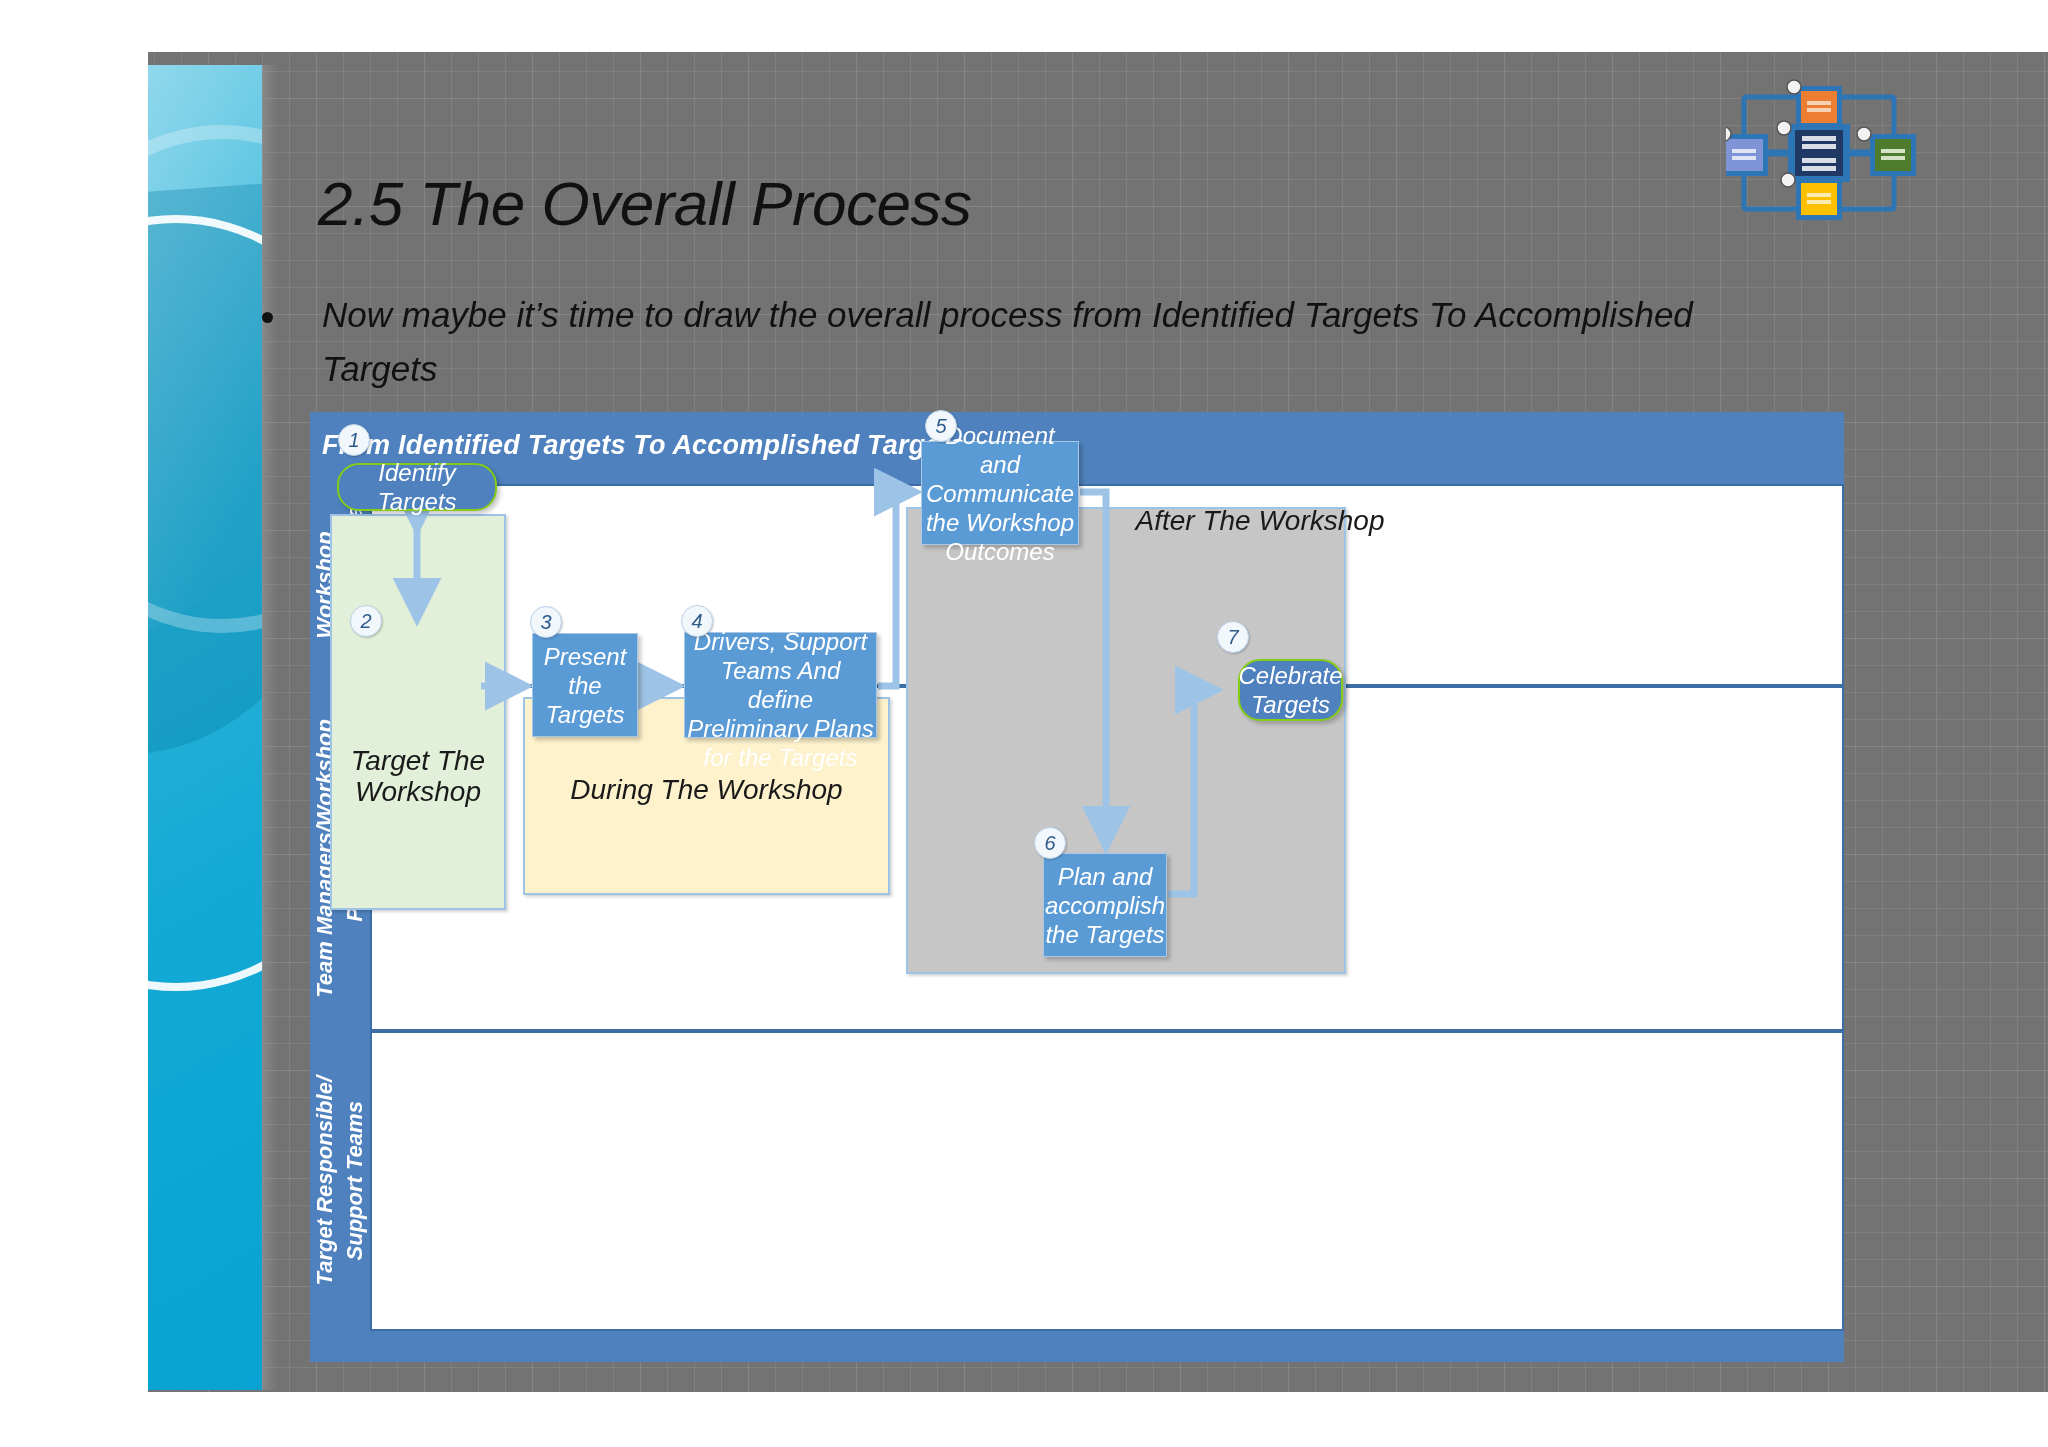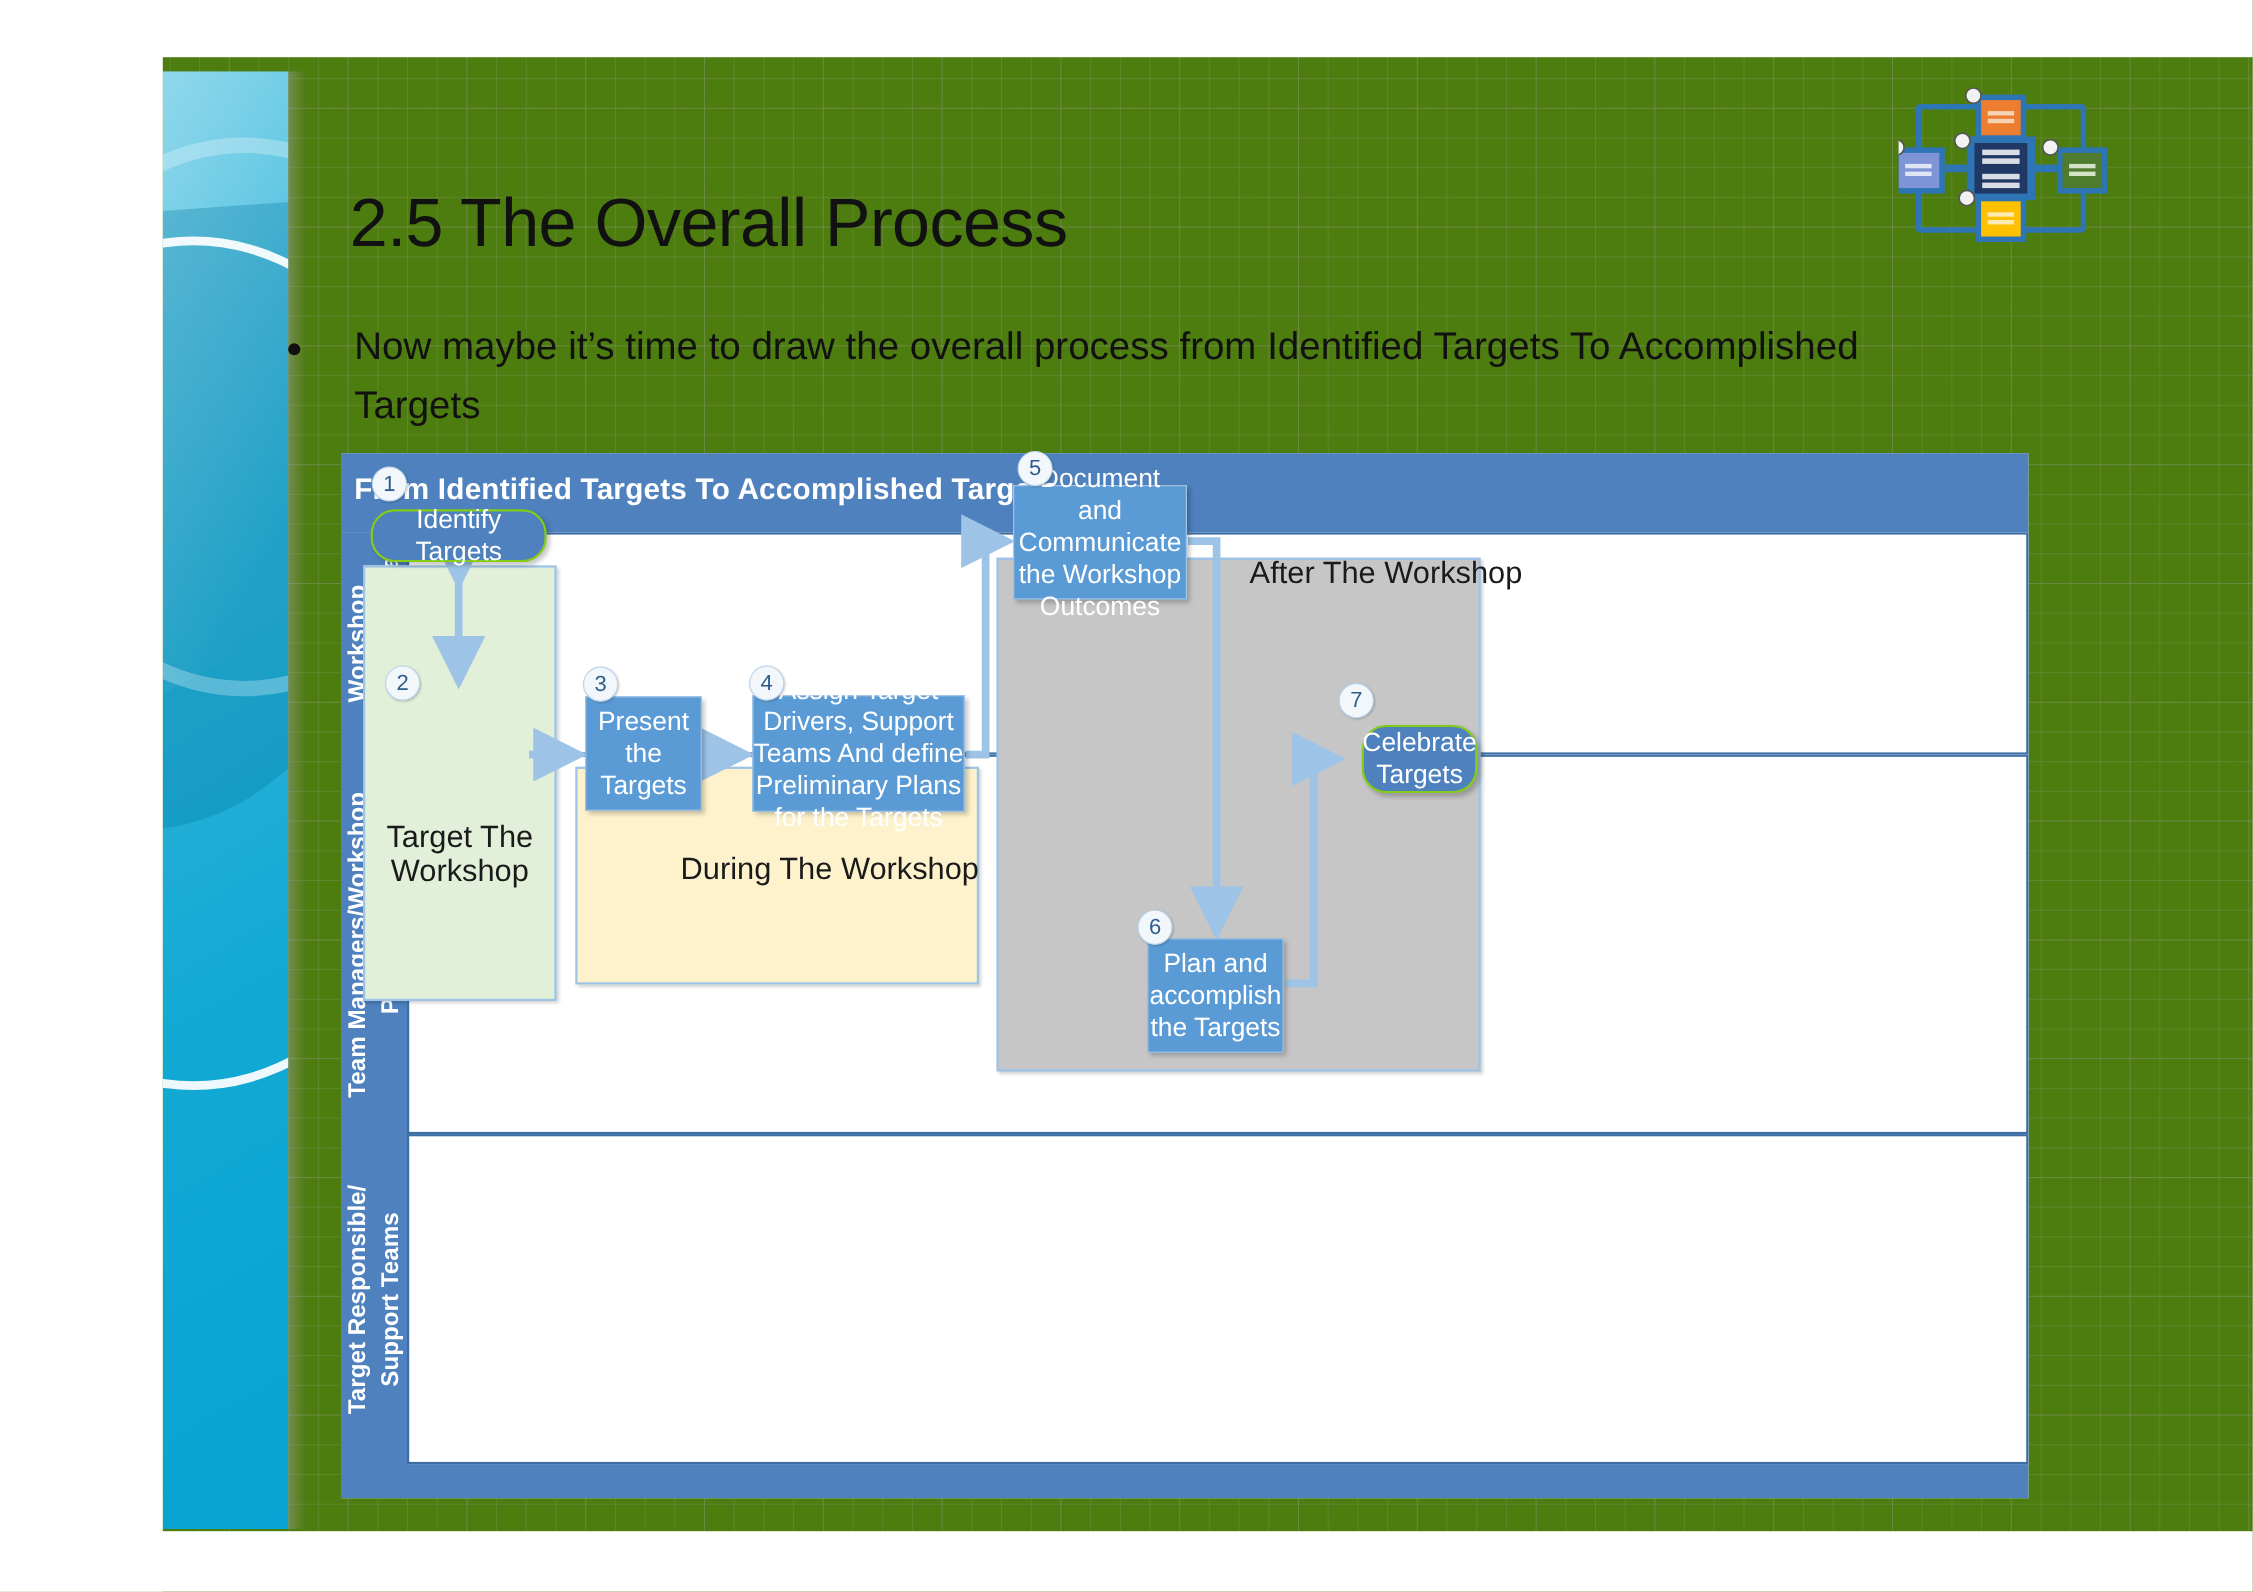--- a/index.html
+++ b/index.html
@@ -2,21 +2,21 @@
 <html><head>
 <meta charset="utf-8">
 <style>
   html,body{margin:0;padding:0;}
   body{
     width:2048px;height:1447px;overflow:hidden;
     background:#ffffff;
     font-family:"Liberation Sans", sans-serif;
   }
   
-  #slide{position:relative;width:2048px;height:1447px;background:#4d7c0f;}
+  #slide{position:relative;width:2048px;height:1447px;background:#737373;font-style:italic;}
 
   
   #grid{
     position:absolute;left:0;top:0;width:2048px;height:1447px;
     background-image:
       linear-gradient(to right, rgba(150,150,150,.22) 1px, transparent 1px),
       linear-gradient(to bottom, rgba(150,150,150,.22) 1px, transparent 1px),
       linear-gradient(to right, rgba(190,190,190,.16) 1px, transparent 1px),
       linear-gradient(to bottom, rgba(190,190,190,.16) 1px, transparent 1px);
     background-size:108px 108px,108px 108px,27px 27px,27px 27px;
@@ -111,21 +111,21 @@
 
   
   .group{position:absolute;box-sizing:border-box;border:2px solid #9DC3E6;
          box-shadow:2px 2px 3px rgba(0,0,0,.18);}
   #grp-before{left:330px;top:514px;width:176px;height:396px;background:#E2EFD9;}
   #grp-during{left:523px;top:697px;width:367px;height:198px;background:#FDF2CC;}
   #grp-after{left:906px;top:507px;width:440px;height:467px;background:#C6C6C6;}
 
   .group-caption{position:absolute;color:#1a1a1a;font-size:28px;line-height:31px;text-align:center;}
   #cap-before{left:330px;top:745px;width:176px;}
-  #cap-during{left:523px;top:774px;width:367px;text-align:right;}
+  #cap-during{left:523px;top:774px;width:367px;}
   #cap-after{left:1110px;top:505px;width:300px;text-align:center;}
 
   
   .node{position:absolute;box-sizing:border-box;color:#ffffff;
         display:flex;align-items:center;justify-content:center;text-align:center;
         box-shadow:3px 3px 4px rgba(0,0,0,.22);}
   .node-rect{background:#5B9BD5;border:1px solid #a8c8e6;font-size:24px;line-height:29px;}
   .node-round{background:#4E81BD;border:2px solid #84cc16;border-radius:22px;font-size:24px;line-height:29px;}
 
   #n1{left:337px;top:463px;width:160px;height:48px;}

